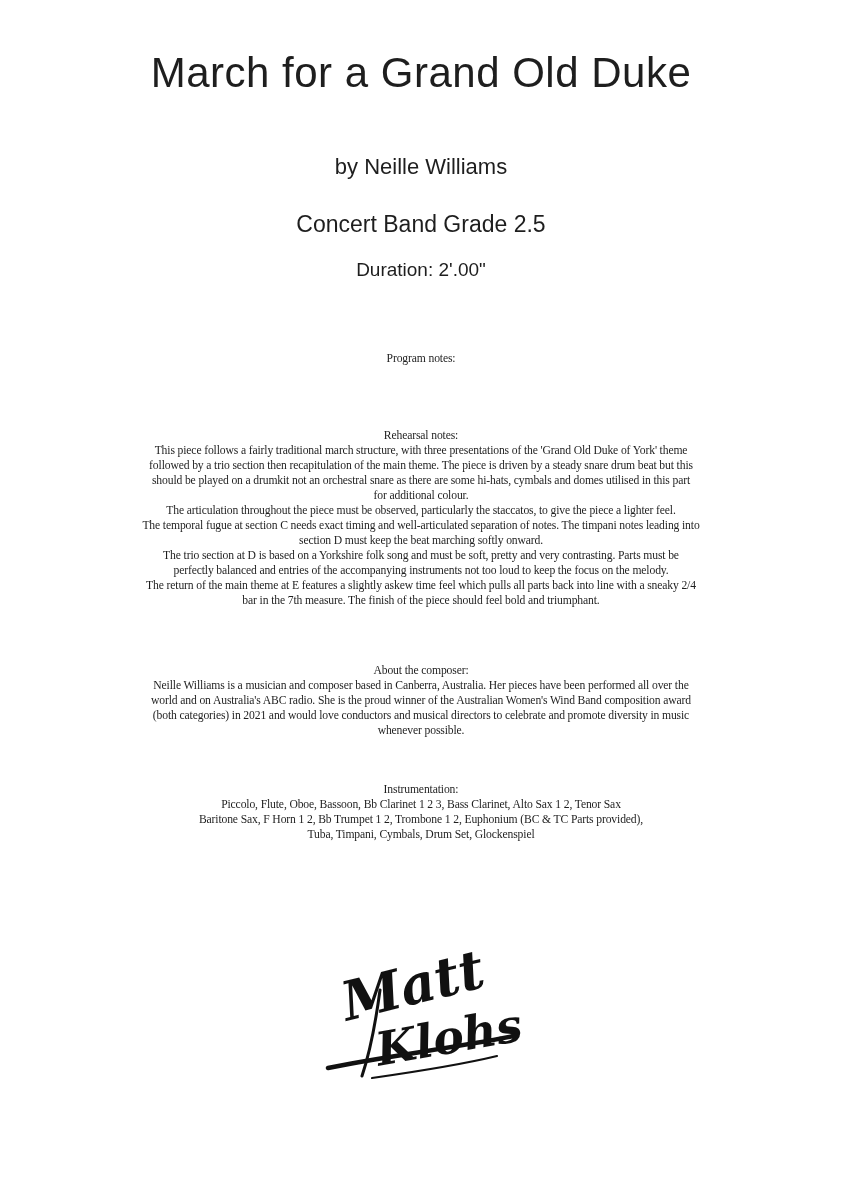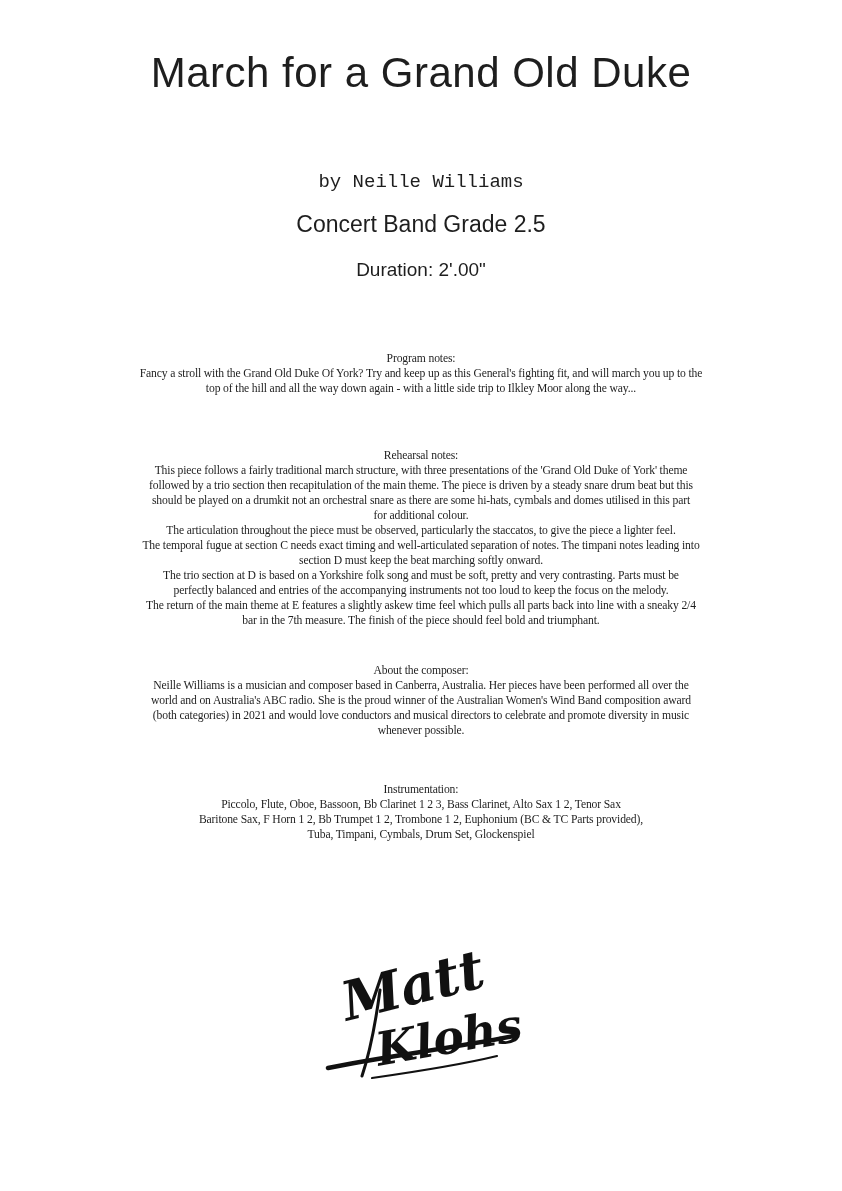--- a/index.html
+++ b/index.html
@@ -15,37 +15,37 @@
   }
   .centered { position: absolute; left: 0; width: 100%; text-align: center; }
 
   .doc-title {
     top: 48px;
     font-size: 42px;
     line-height: 50px;
     font-weight: 400;
     letter-spacing: 0.5px;
   }
-  .byline   { top: 167px; font-size: 19px; line-height: 31px; font-family: Liberation Mono, monospace; }
+  .byline   { top: 151px; font-size: 22px; line-height: 31px; }
   .grade    { top: 213px; font-size: 23px; line-height: 23px; }
   .duration { top: 258px; font-size: 19px; line-height: 23px; }
 
   .notes-section { position: absolute; left: 0; width: 100%; font-family: Liberation Serif, serif; }
   .notes-section .section-heading,
   .notes-section .line {
     font-size: 12.4px;
     line-height: 15px;
     text-align: center;
     white-space: nowrap;
     letter-spacing: -0.15px;
     transform: scaleX(0.94);
     transform-origin: 50% 50%;
   }
   .sec-program         { top: 351px; }
-  .sec-rehearsal       { top: 448px; }
+  .sec-rehearsal       { top: 428px; }
   .sec-about           { top: 663px; }
   .sec-instrumentation { top: 782px; }
 
   .signature-wrap {
     position: absolute;
     top: 932px;
     left: 0;
     width: 100%;
     text-align: center;
   }
@@ -67,24 +67,20 @@
 
 <div class="page">
 
   <div class="centered doc-title">March for a Grand Old Duke</div>
   <div class="centered byline">by Neille Williams</div>
   <div class="centered grade">Concert Band Grade 2.5</div>
   <div class="centered duration">Duration: 2'.00"</div>
 
   <div class="notes-section sec-program">
     <div class="section-heading">Program notes:</div>
-    <div>
-        <div class="line">Fancy a stroll with the Grand Old Duke Of York? Try and keep up as this General's fighting fit, and will march you up to the</div>
-        <div class="line">top of the hill and all the way down again - with a little side trip to Ilkley Moor along the way...</div>
-      </div>
   </div>
 
   <div class="notes-section sec-rehearsal">
     <div class="section-heading">Rehearsal notes:</div>
     <div>
         <div class="line">This piece follows a fairly traditional march structure, with three presentations of the 'Grand Old Duke of York' theme</div>
         <div class="line">followed by a trio section then recapitulation of the main theme. The piece is driven by a steady snare drum beat but this</div>
         <div class="line">should be played on a drumkit not an orchestral snare as there are some hi-hats, cymbals and domes utilised in this part</div>
         <div class="line">for additional colour.</div>
         <div class="line">The articulation throughout the piece must be observed, particularly the staccatos, to give the piece a lighter feel.</div>

